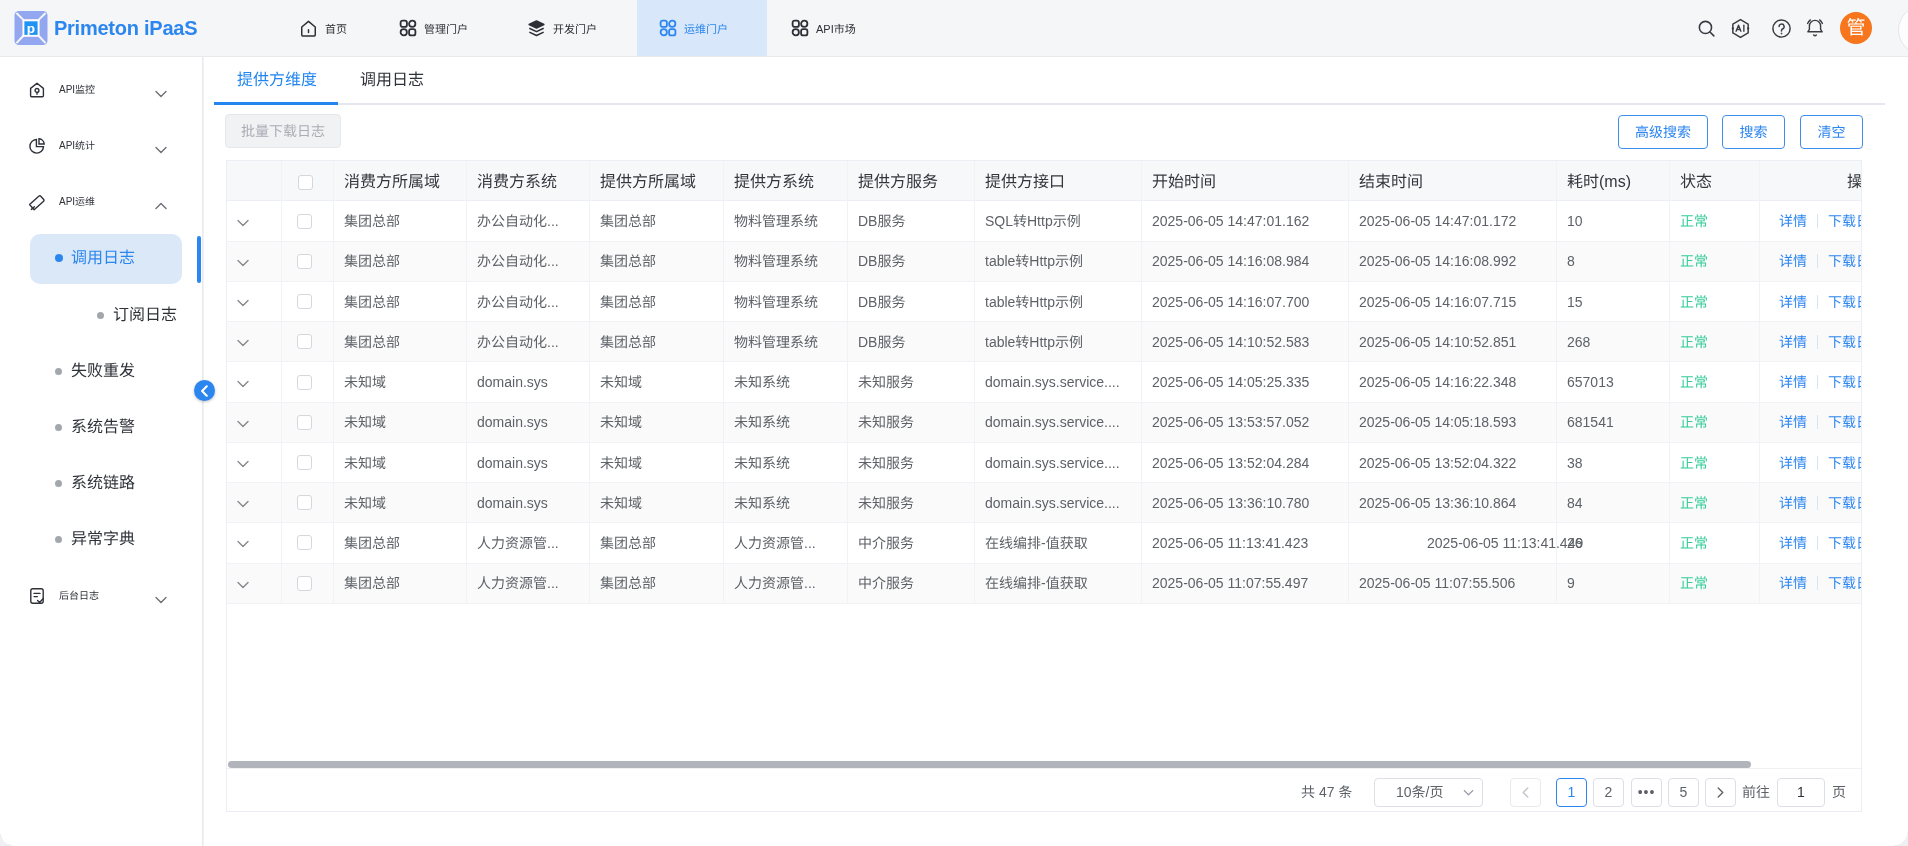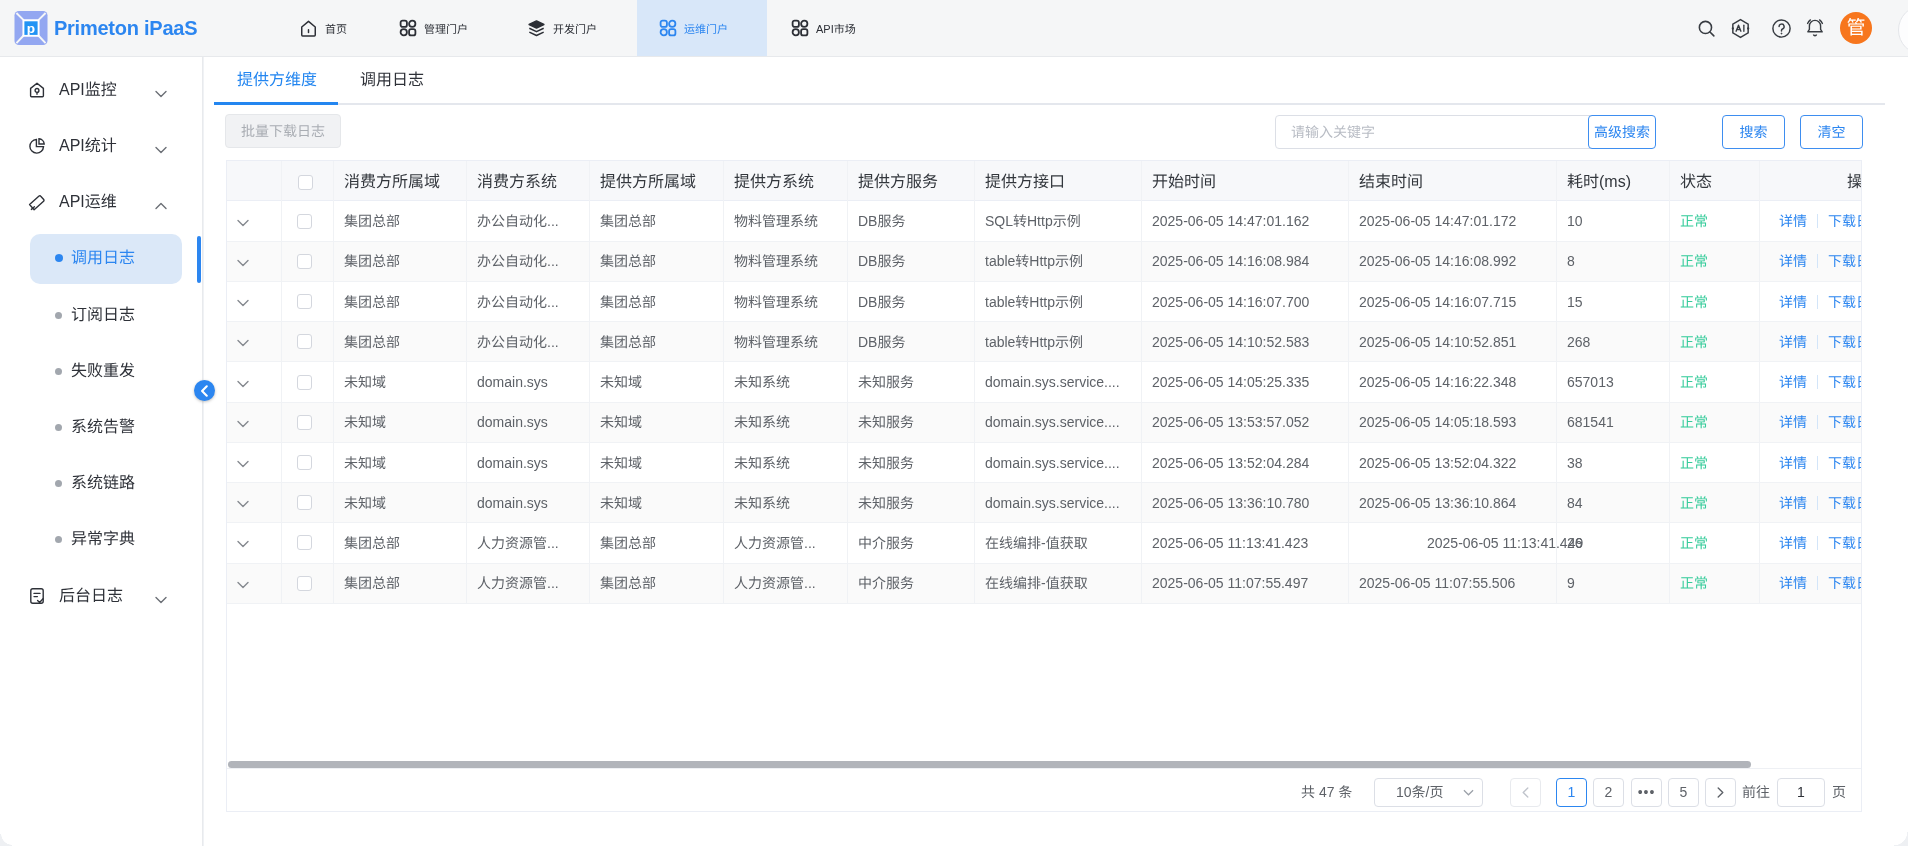--- a/index.html
+++ b/index.html
@@ -13,21 +13,21 @@
 #brand { position:absolute; left:54px; top:0; height:57px; line-height:57px; font-size:20px; font-weight:700; color:#2c86f0; letter-spacing:-0.25px; white-space:nowrap; }
 .nav-it { position:absolute; top:0; height:56px; display:flex; align-items:center; color:#2c2f36; font-size:11px; }
 .nav-it svg { margin-right:7px; }
 #nav-act { position:absolute; left:637px; top:0; width:130px; height:56px; background:#d8e7f9; }
 .hic { position:absolute; top:0; height:56px; display:flex; align-items:center; }
 
 
 #side { position:absolute; left:0; top:57px; width:203px; height:789px; background:#fff; border-right:1px solid #e8eaed; z-index:10; }
 .m-it { position:absolute; left:0; width:203px; height:56px; }
 .m-ic { position:absolute; left:28px; top:50%; margin-top:-9px; }
-.m-tx { position:absolute; left:59px; top:50%; margin-top:-10px; font-size:16px; color:#2e3138; line-height:20px; white-space:nowrap; }
+.m-tx { position:absolute; left:59px; top:50%; margin-top:-10px; font-size:10px; color:#2e3138; line-height:20px; white-space:nowrap; }
 .m-ar { position:absolute; left:155px; top:50%; margin-top:-6px; }
 .s-it { position:absolute; left:0; width:203px; height:56px; }
 .s-dot { position:absolute; left:55px; top:50%; margin-top:-4px; width:8px; height:8px; border-radius:50%; background:#9da2a9; }
 .s-dot.sm { width:7px; height:7px; margin-top:-3.5px; background:#a2a7ae; }
 .s-tx { position:absolute; left:71px; top:50%; margin-top:-10px; font-size:16px; color:#2e3138; line-height:20px; }
 #act-bg { position:absolute; left:30px; top:177px; width:152px; height:50px; border-radius:10px; background:#dbe8f8; }
 #act-bar { position:absolute; left:197px; top:236px; width:4px; height:47px; border-radius:2px; background:#2c86f0; z-index:11;}
 #fab { position:absolute; left:194px; top:380px; width:21px; height:21px; border-radius:50%; background:#2c86f0; z-index:30; box-shadow:0 1px 3px rgba(0,0,0,.25); }
 #fab svg { position:absolute; left:3.5px; top:4.5px; }
 
@@ -188,21 +188,21 @@
         </svg></span>
       <span class="m-tx">API运维</span>
       <span class="m-ar"><svg width="12" height="8" viewBox="0 0 12 7" fill="none" stroke="#6b6f76" stroke-width="1.4" stroke-linecap="round" stroke-linejoin="round">
           <path d="M1 6 L6 1 L11 6"></path>
         </svg></span>
     </div>
 <div class="s-it" style="top:173px;">
       <span class="s-dot" style="background:#2c86f0;"></span>
       <span class="s-tx" style="color:#2c86f0;">调用日志</span>
     </div>
-<div class="s-it" style="top:230px;">
+<div class="s-it" style="top:230px;margin-left:42px;">
       <span class="s-dot sm"></span>
       <span class="s-tx">订阅日志</span>
     </div>
 <div class="s-it" style="top:286px;">
       <span class="s-dot sm"></span>
       <span class="s-tx">失败重发</span>
     </div>
 <div class="s-it" style="top:342px;">
       <span class="s-dot sm"></span>
       <span class="s-tx">系统告警</span>
@@ -233,22 +233,21 @@
     <svg width="14" height="12" viewBox="0 0 12 10" fill="none" stroke="#fff" stroke-width="1.8" stroke-linecap="round" stroke-linejoin="round">
       <path d="M7.5 1 L3.5 5 L7.5 9"></path>
     </svg>
   </div>
 <div id="main">
 <div class="tab" style="left:33px;color:#2386f0;">提供方维度</div>
 <div class="tab" style="left:156px;color:#2e3138;">调用日志</div>
 <div id="tabline"></div>
     <div id="tabact"></div>
 <div id="btn-dis">批量下载日志</div>
-<div id="kw">请输入关键字</div>
-<div class="bbtn" style="left:1384px;width:68px;">高级搜索</div>
+<div class="bbtn" style="left:1414px;width:90px;">高级搜索</div>
 <div class="bbtn" style="left:1518px;width:63px;">搜索</div>
 <div class="bbtn" style="left:1596px;width:63px;">清空</div>
 <div id="tblwrap">
 <div id="thead">
 <span class="cb" style="left:71px;top:14px;margin-top:0;"></span>
 <span class="th" style="left:117px;">消费方所属域</span>
 <span class="th" style="left:250px;">消费方系统</span>
 <span class="th" style="left:373px;">提供方所属域</span>
 <span class="th" style="left:507px;">提供方系统</span>
 <span class="th" style="left:631px;">提供方服务</span>

